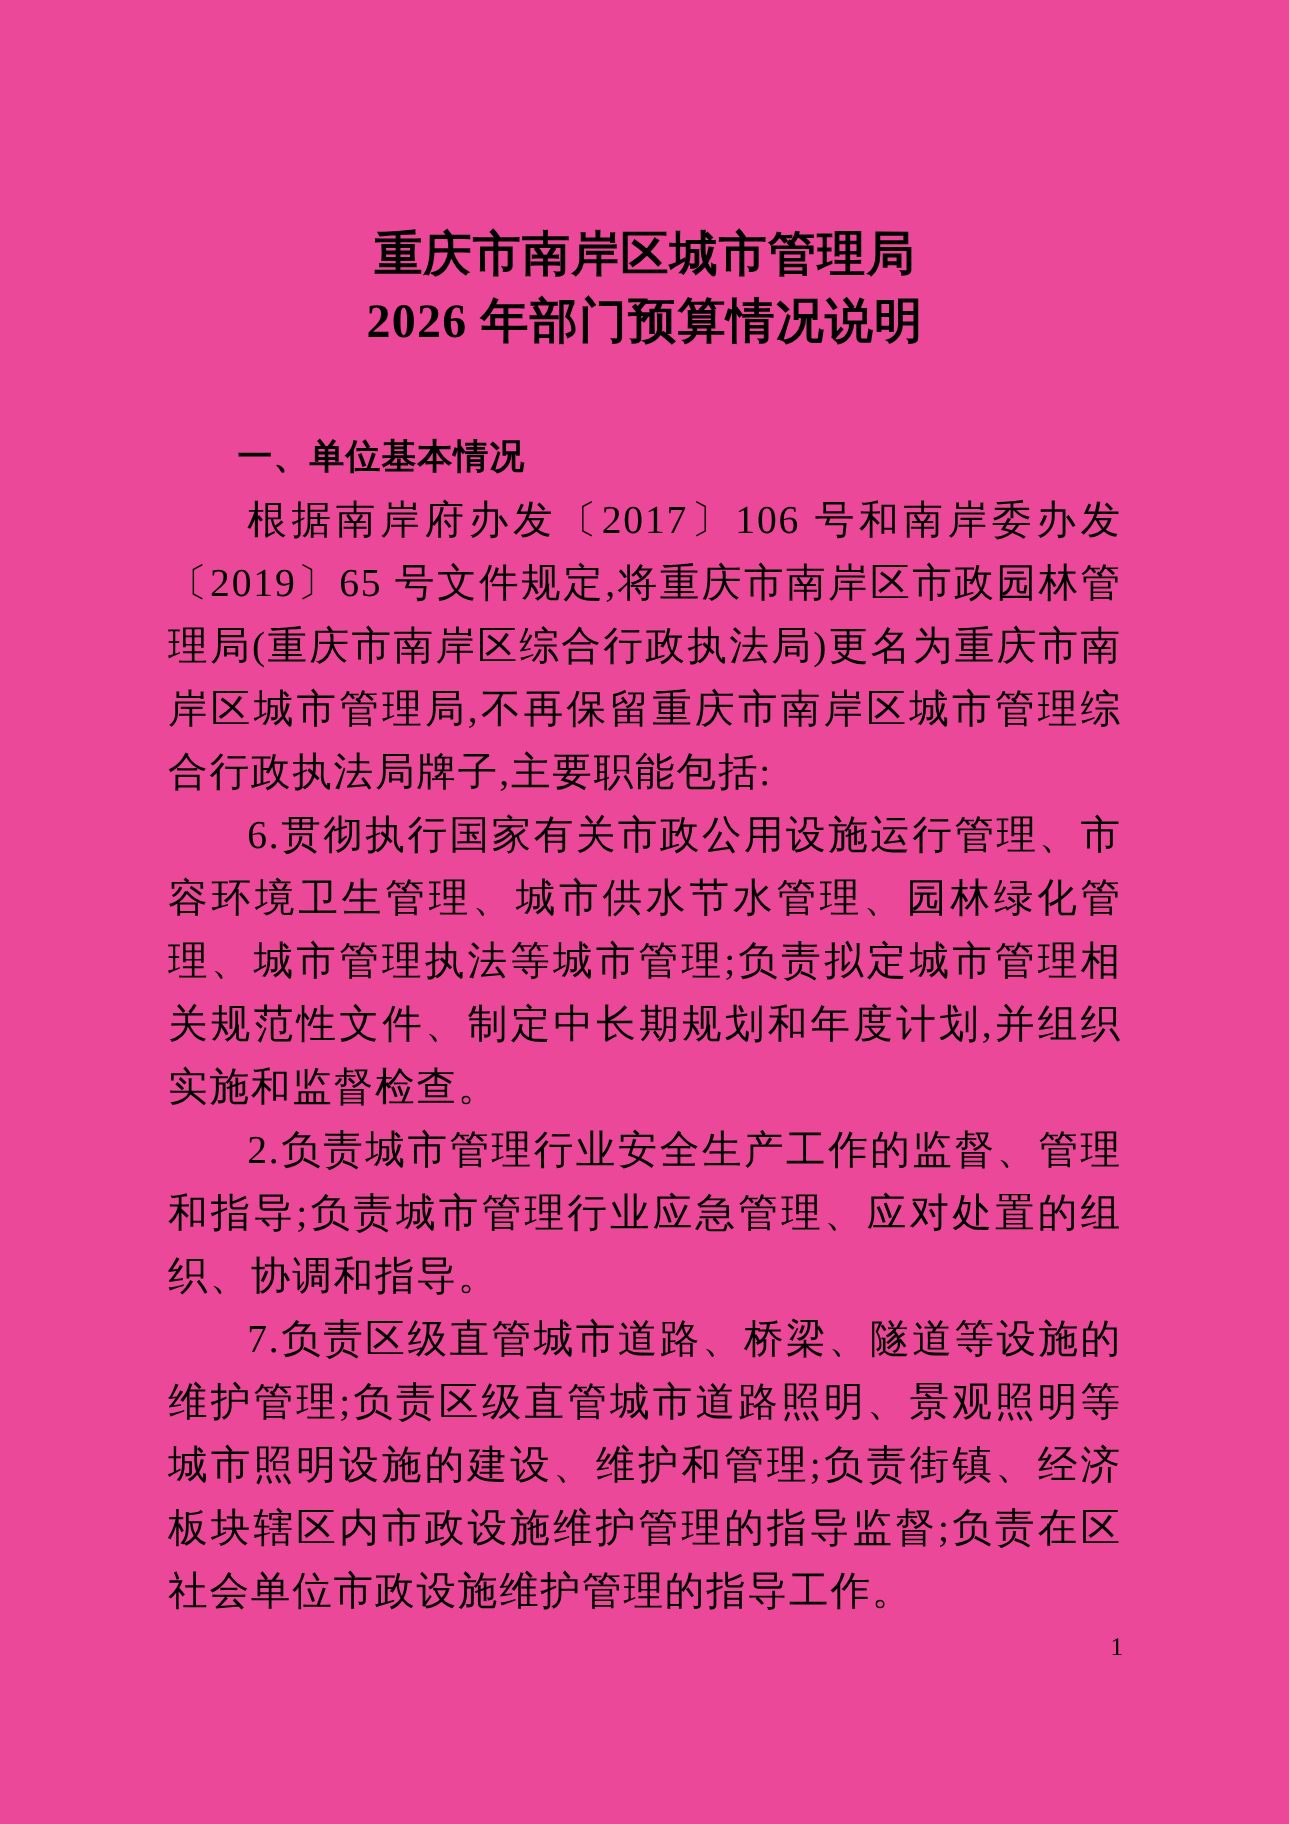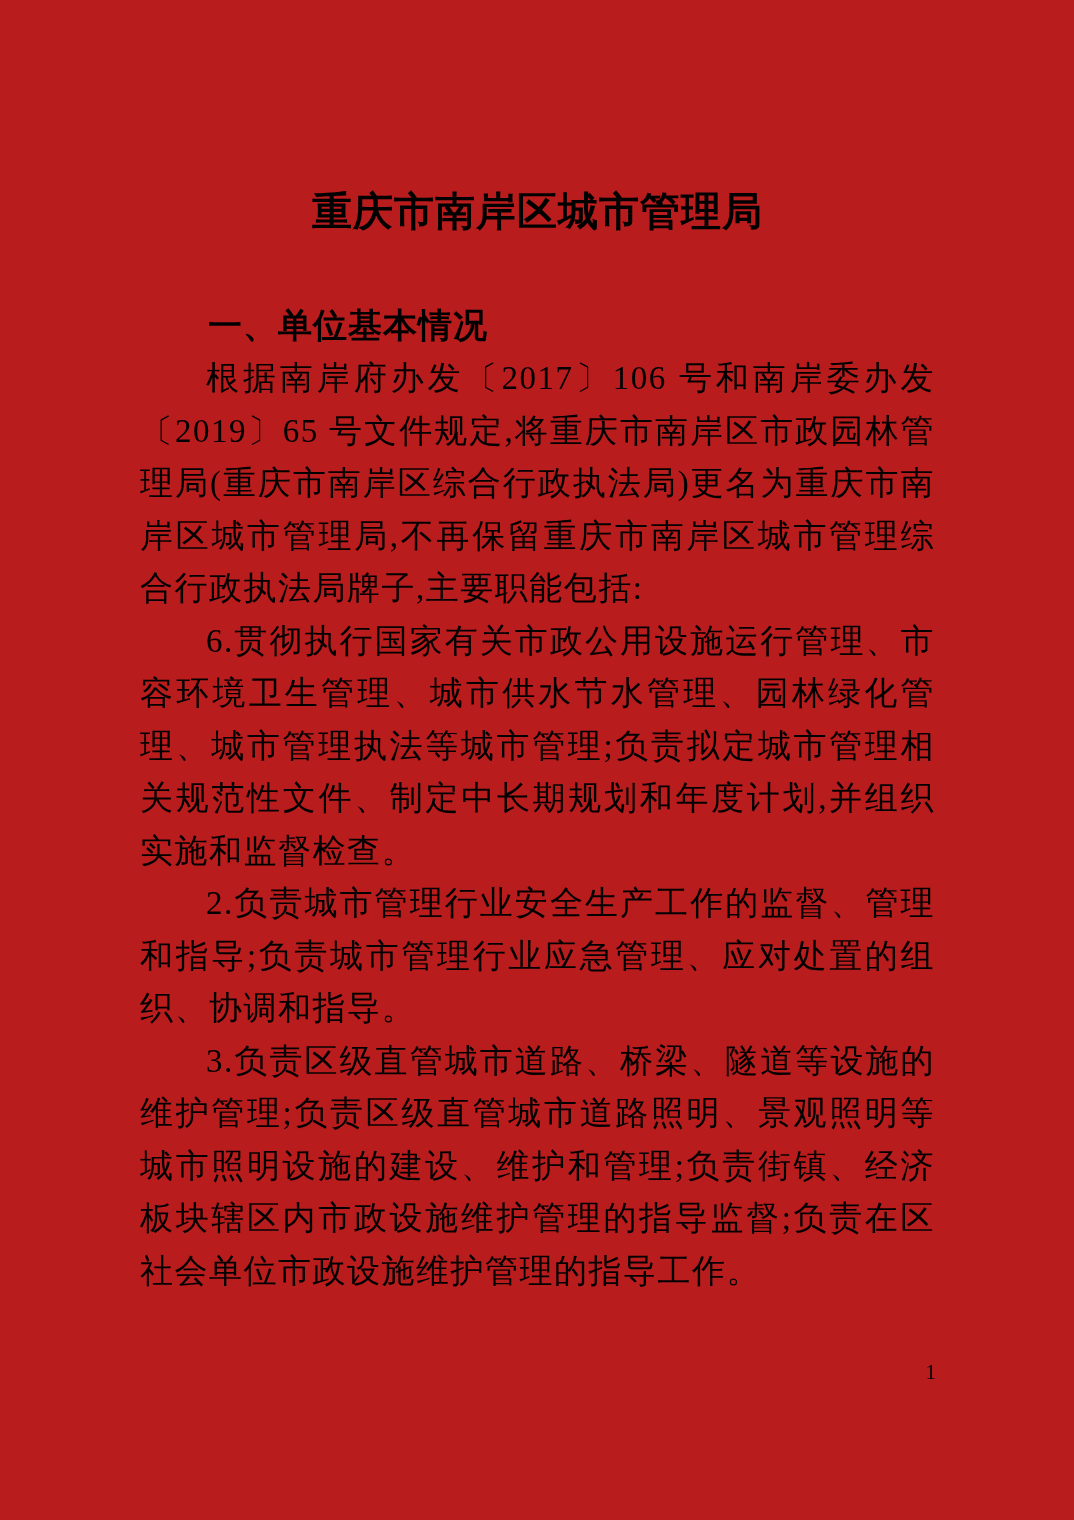--- a/index.html
+++ b/index.html
@@ -2,21 +2,21 @@
 <html lang="zh"><head>
 <meta charset="utf-8">
 <style>
   * { margin: 0; padding: 0; box-sizing: border-box; }
   html, body { background: #e8e8e8; }
   .page {
     position: relative;
     width: 1074px;
     height: 1520px;
     margin: 0 auto;
-    background: #b91c1c;
+    background: #ec4899;
     color: #000000;
     font-family: "Liberation Serif", "DejaVu Serif", serif;
     overflow: hidden;
   }
   .content {
     position: absolute;
     left: 140px;
     top: 0;
     width: 795px;
   }
@@ -26,21 +26,21 @@
     font-weight: bold;
     font-size: 40px;
     line-height: 56px;
     font-family: "Liberation Serif", "DejaVu Serif", serif;
     letter-spacing: 1px;
   }
   .section-heading {
     margin-top: 64px;
     font-family: "Liberation Sans", "DejaVu Sans", sans-serif;
     font-weight: bold;
-    font-size: 34px;
+    font-size: 29px;
     line-height: 42px;
     text-indent: 2em;
     letter-spacing: 1px;
   }
   .subsection-heading {
     margin-top: 13px;
     font-size: 29px;
     line-height: 42px;
     text-indent: 2em;
     letter-spacing: 3px;
@@ -66,28 +66,29 @@
   }
 </style>
 </head>
 <body>
 
 <div class="page">
   <div class="content">
 
     <div class="title-block">
       <div>重庆市南岸区城市管理局</div>
+      <div>2026 年部门预算情况说明</div>
     </div>
 
     <div class="section-heading">一、单位基本情况</div>
 
 
     <div class="body-paragraphs">
       <p>根据南岸府办发〔2017〕106 号和南岸委办发〔2019〕65 号文件规定,将重庆市南岸区市政园林管理局(重庆市南岸区综合行政执法局)更名为重庆市南岸区城市管理局,不再保留重庆市南岸区城市管理综合行政执法局牌子,主要职能包括:</p>
       <p>6.贯彻执行国家有关市政公用设施运行管理、市容环境卫生管理、城市供水节水管理、园林绿化管理、城市管理执法等城市管理;负责拟定城市管理相关规范性文件、制定中长期规划和年度计划,并组织实施和监督检查。</p>
       <p>2.负责城市管理行业安全生产工作的监督、管理和指导;负责城市管理行业应急管理、应对处置的组织、协调和指导。</p>
-      <p>3.负责区级直管城市道路、桥梁、隧道等设施的维护管理;负责区级直管城市道路照明、景观照明等城市照明设施的建设、维护和管理;负责街镇、经济板块辖区内市政设施维护管理的指导监督;负责在区社会单位市政设施维护管理的指导工作。</p>
+      <p>7.负责区级直管城市道路、桥梁、隧道等设施的维护管理;负责区级直管城市道路照明、景观照明等城市照明设施的建设、维护和管理;负责街镇、经济板块辖区内市政设施维护管理的指导监督;负责在区社会单位市政设施维护管理的指导工作。</p>
     </div>
 
   </div>
 
   <div class="page-number">1</div>
 </div>
 
 </body></html>

